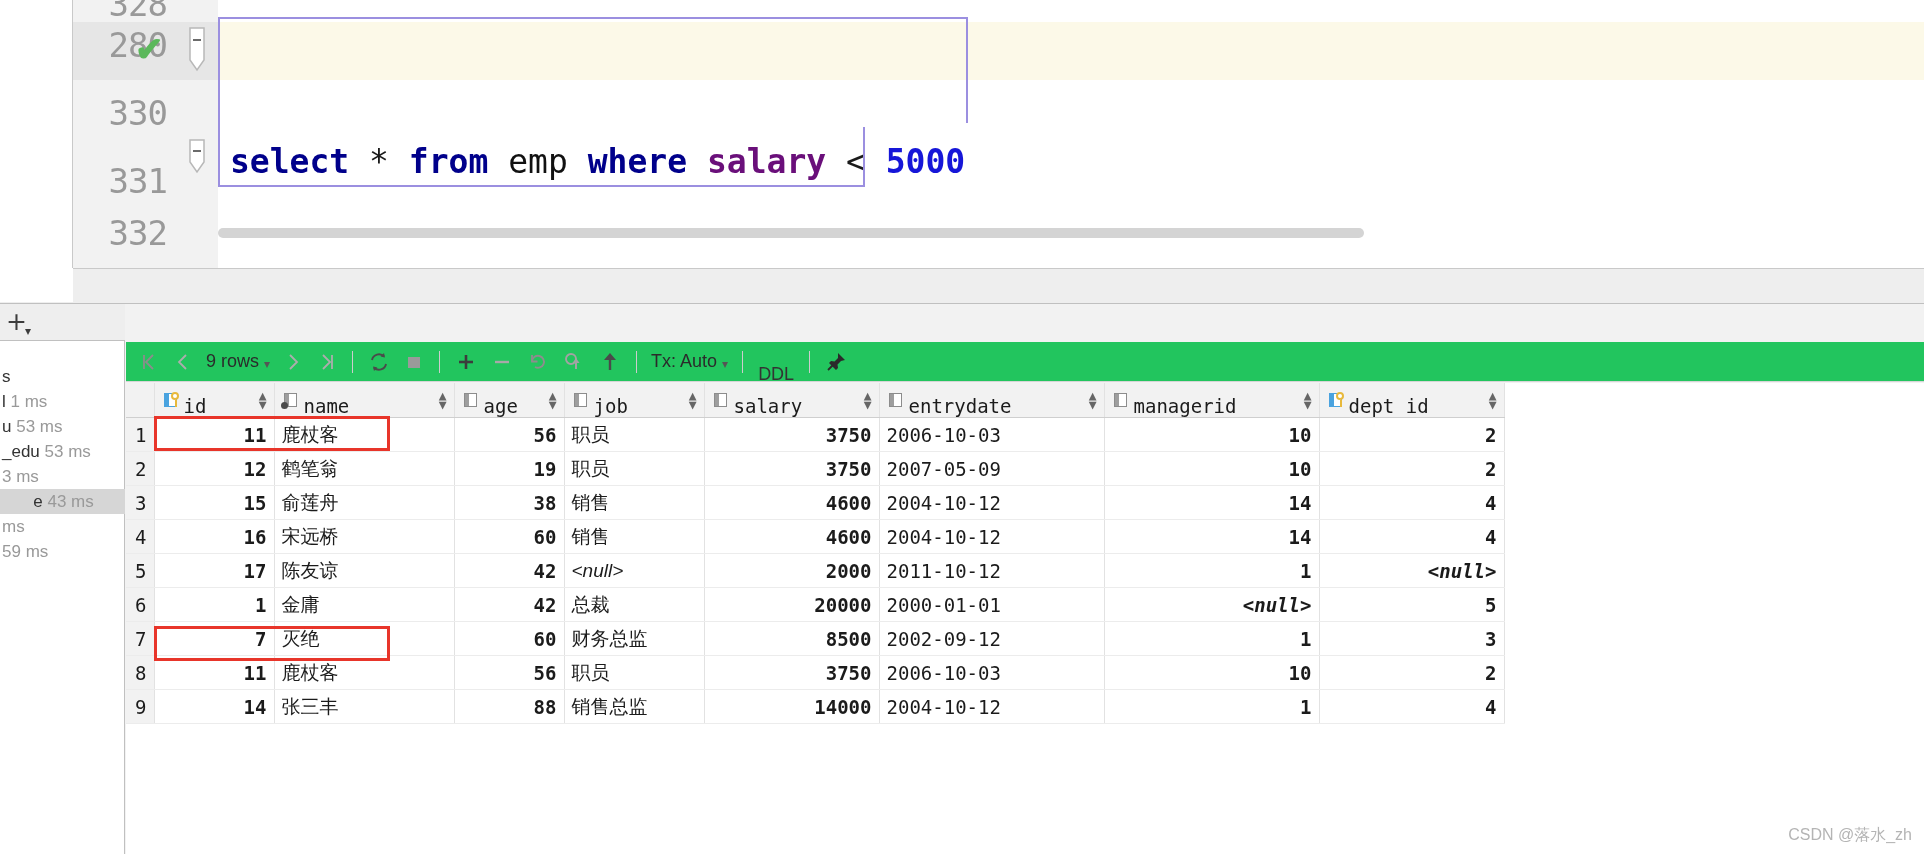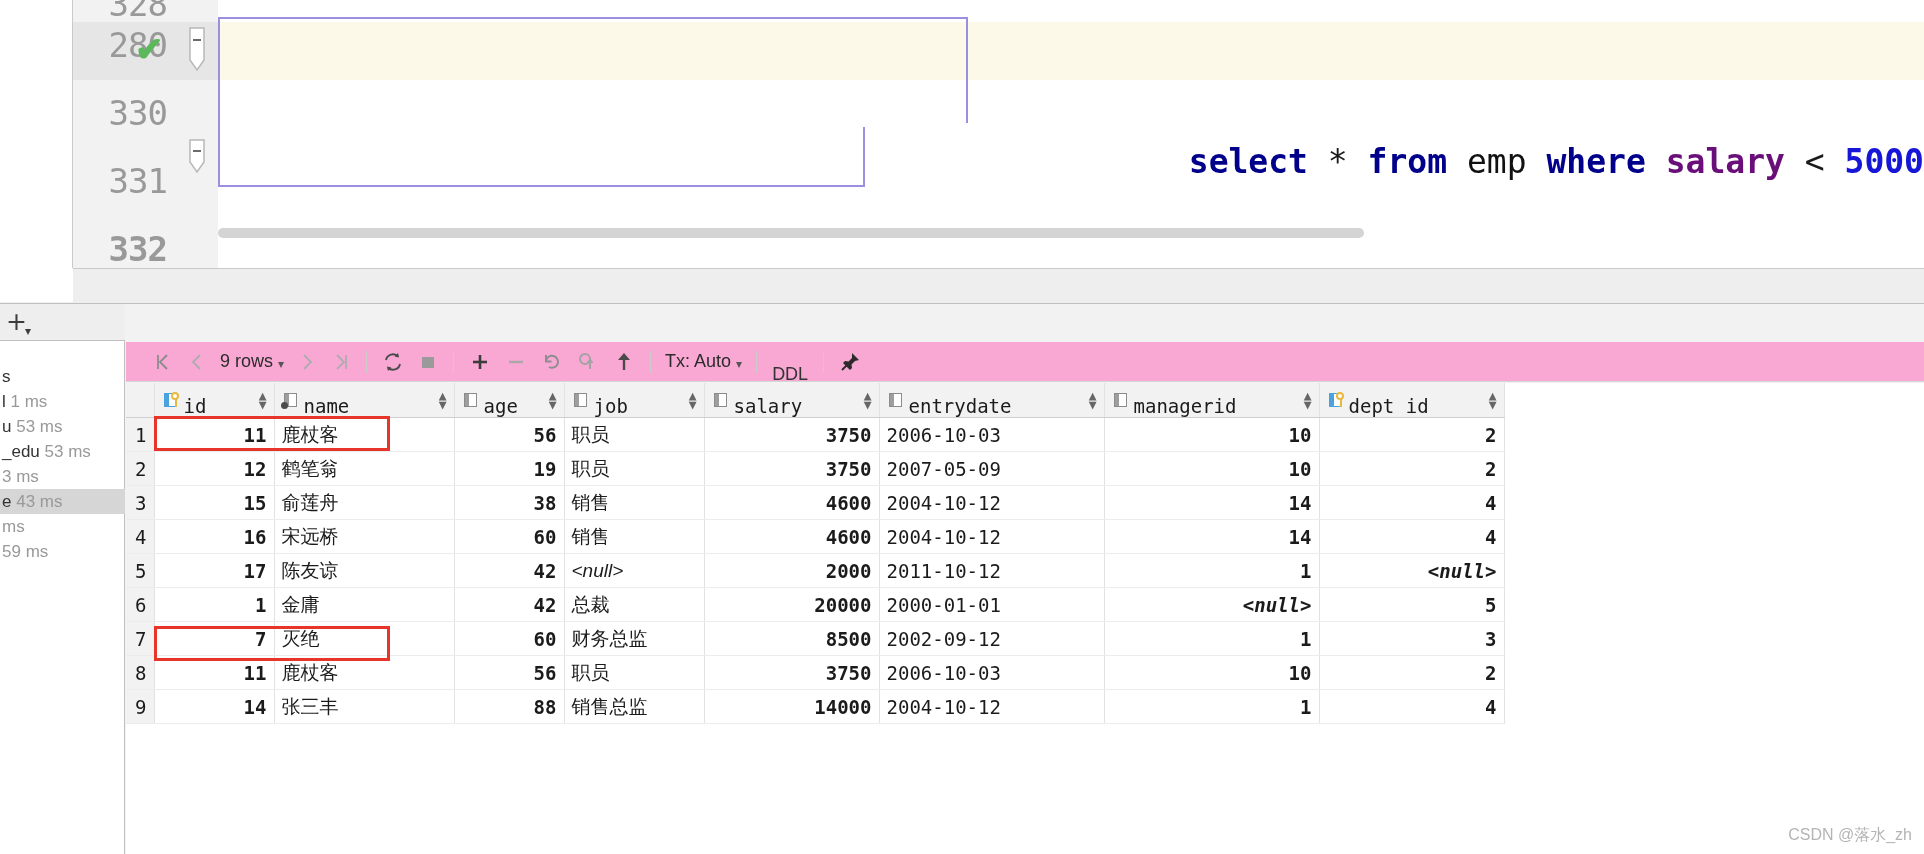--- a/index.html
+++ b/index.html
@@ -35,21 +35,21 @@
   .lineno {
     position: absolute; right: 6px;
     font-family: "DejaVu Sans Mono", monospace;
     font-size: 34px; color: #999999; letter-spacing: -1px;
     text-align: right; width: 100px;
   }
   .lineno.l0   { top: -16px; }
   .lineno.l1   { top: 25px; }
   .lineno.l2   { top: 93px; }
   .lineno.l3   { top: 161px; }
-  .lineno.l4   { top: 229px; font-weight: bold; }
+  .lineno.l4   { top: 213px; }
 
   .gutter-highlight {
     position: absolute; left: 73px; top: 22px; width: 145px; height: 58px;
     background: #e6e6e6;
   }
   .run-check {
     position: absolute; left: 135px; top: 32px;
     font-size: 34px; color: #5bb85b; font-weight: bold;
     line-height: 1;
   }
@@ -94,21 +94,21 @@
     position: absolute; left: 645px; top: 123px; width: 107px; height: 4px;
     background: #ffffff;
   }
   .code {
     position: absolute; left: 0; top: 0; width: 1706px;
     font-family: "DejaVu Sans Mono", monospace;
     font-size: 33px;
     line-height: 56px;
     white-space: pre;
   }
-  .code .ln { display: block; height: 56px; padding-left: 5px; text-align: right; }
+  .code .ln { display: block; height: 56px; padding-left: 12px; }
   .code .ln.r1 { margin-top: 22px; }
   .kw   { color: #00008b; font-weight: bold; }
   .op   { color: #1a1a1a; }
   .ident{ color: #111111; }
   .col  { color: #6a0f7a; font-weight: bold; }
   .num  { color: #1616d8; font-weight: bold; }
   .plain{ color: #111111; }
 
   .hscroll-track {
     position: absolute; left: 218px; top: 228px; width: 1146px; height: 10px;
@@ -144,21 +144,21 @@
     font-size: 25px; color: #3c3c3c; font-family: "DejaVu Sans", sans-serif;
     line-height: 22px;
   }
   .plus-dd .caret { font-size: 12px; position: relative; top: 5px; left: -2px; }
   .stub-row {
     position: absolute; left: 0; width: 125px; height: 25px;
     font-size: 17px; color: #999999; line-height: 25px; padding-left: 2px;
     white-space: nowrap; overflow: hidden;
   }
   .stub-row .strong { color: #333333; }
-  .stub-row.sel { background: #d6d6d6; }
+  .stub-row.sel { background: #d6d6d6; text-align: center; }
   .stub-r1 { top: 60px; }
   .stub-r2 { top: 85px; }
   .stub-r3 { top: 110px; }
   .stub-r4 { top: 135px; }
   .stub-r5 { top: 160px; }
   .stub-r6 { top: 185px; }
   .stub-r7 { top: 210px; }
   .stub-r8 { top: 235px; }
 
   
@@ -207,22 +207,22 @@
     background: #8ba4bd; box-shadow: 0 4px 0 0 #8ba4bd;
   }
   .icon-table .vline {
     position: absolute; left: 6px; top: 5px; bottom: 0; width: 1px;
     background: #8ba4bd; box-shadow: 7px 0 0 0 #8ba4bd;
   }
 
   
   .grid-toolbar {
     position: absolute; left: 126px; top: 38px; width: 1798px; height: 40px;
-    background: #f9a8d4; display: flex; align-items: center;
-    padding-left: 20px; gap: 0px; border-bottom: 1px solid #d6d6d6;
+    background: #22c55e; display: flex; align-items: center;
+    padding-left: 6px; gap: 0px; border-bottom: 1px solid #d6d6d6;
   }
   .tb-btn {
     display: flex; align-items: center; justify-content: center;
     height: 32px; min-width: 30px; padding: 0 7px;
     color: #555555; font-size: 22px; line-height: 1; cursor: default;
     font-family: "DejaVu Sans", sans-serif;
   }
   .tb-btn.text { font-family: "Liberation Sans", sans-serif; font-size: 18px; color: #333; margin-top: 24px; }
   .tb-sep {
     width: 1px; height: 22px; background: #cccccc; margin: 0 8px;

